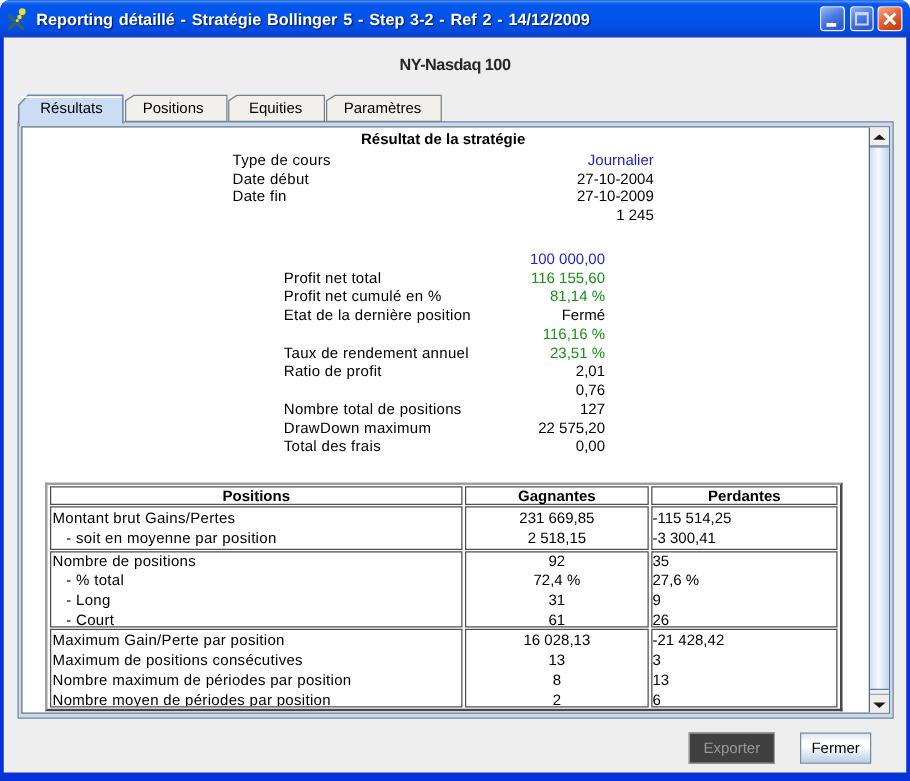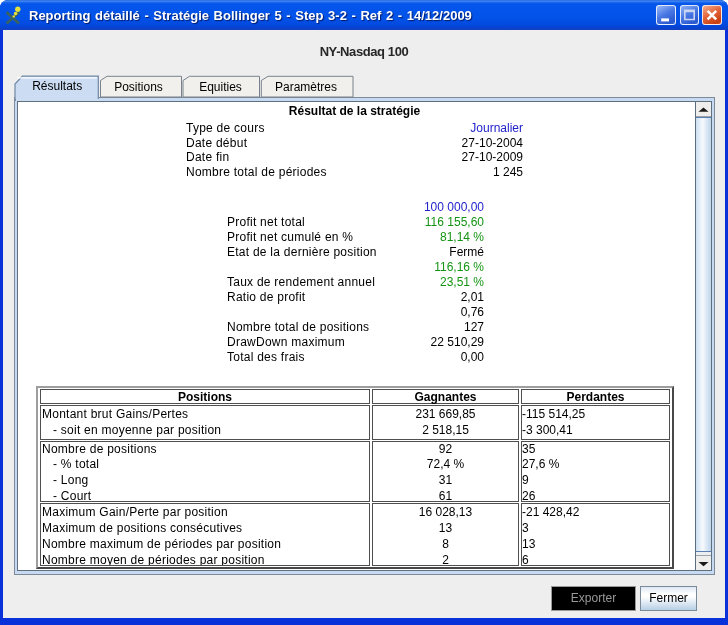--- a/index.html
+++ b/index.html
@@ -46,21 +46,21 @@
 #tbl .c2 { width:147px; text-align:center; }
 #tbl .c3 { width:149px; text-align:left; }
 #tbl .hd { height:12px; line-height:12px; padding-top:1px; font-weight:bold; text-align:center; }
 .cell { overflow:hidden; }
 .g1 { height:32.5px; line-height:16px; }
 .g2 { height:59px; line-height:15.8px; }
 .g3 { height:61.5px; line-height:16px; padding-top:0.5px; }
 .ind { padding-left:11px;margin-top:35px; }
 #tbl .c1 .cell { padding-left:1px; letter-spacing:.25px; }
 
-#bexp { position:absolute; left:551px; top:586px; width:85px; height:25px; background:#000000;
+#bexp { position:absolute; left:551px; top:586px; width:69px; height:25px; background:#404040;
   border:1px solid #999999; color:#999999; text-align:center; line-height:23px; }
 #bfer { position:absolute; left:640px; top:586px; width:57px; height:25px;
   background:linear-gradient(180deg,#DDE8F3 0%,#FFFFFF 30%,#FFFFFF 42%,#B8CFE5 100%);
   border:1px solid #7A8A99; color:#000; text-align:center; line-height:23px; }
 </style></head>
 <body>
 <div id="win"></div>
 <div id="titlebar"></div>
 <svg id="ticon" width="26" height="28" viewBox="0 0 26 28">
   <path d="M6.6 12.2 L19 23.6 M19 12.2 L6.6 23.6" stroke="#3A6260" stroke-width="2.7" fill="none"></path>
@@ -121,21 +121,20 @@
   </div>
 <div class="row" style="left:186px;top:135.5px;width:337px;">
     <span class="lab">Date début</span>
     <span class="val">27-10-2004</span>
   </div>
 <div class="row" style="left:186px;top:150.4px;width:337px;">
     <span class="lab">Date fin</span>
     <span class="val">27-10-2009</span>
   </div>
 <div class="row" style="left:186px;top:165.3px;width:337px;">
-    <span class="lab">Nombre total de périodes</span>
     <span class="val">1 245</span>
   </div>
 
 <div class="row" style="left:227px;top:199.9px;width:257px;">
     <span class="val blue">100 000,00</span>
   </div>
 <div class="row" style="left:227px;top:214.9px;width:257px;">
     <span class="lab">Profit net total</span>
     <span class="val green">116 155,60</span>
   </div>
@@ -160,21 +159,21 @@
   </div>
 <div class="row" style="left:227px;top:304.9px;width:257px;">
     <span class="val">0,76</span>
   </div>
 <div class="row" style="left:227px;top:319.9px;width:257px;">
     <span class="lab">Nombre total de positions</span>
     <span class="val">127</span>
   </div>
 <div class="row" style="left:227px;top:334.9px;width:257px;">
     <span class="lab">DrawDown maximum</span>
-    <span class="val">22 510,29</span>
+    <span class="val">22 575,20</span>
   </div>
 <div class="row" style="left:227px;top:349.9px;width:257px;">
     <span class="lab">Total des frais</span>
     <span class="val">0,00</span>
   </div>
 
 <div id="tbl">
 <table>
 <tbody>
         <tr>

